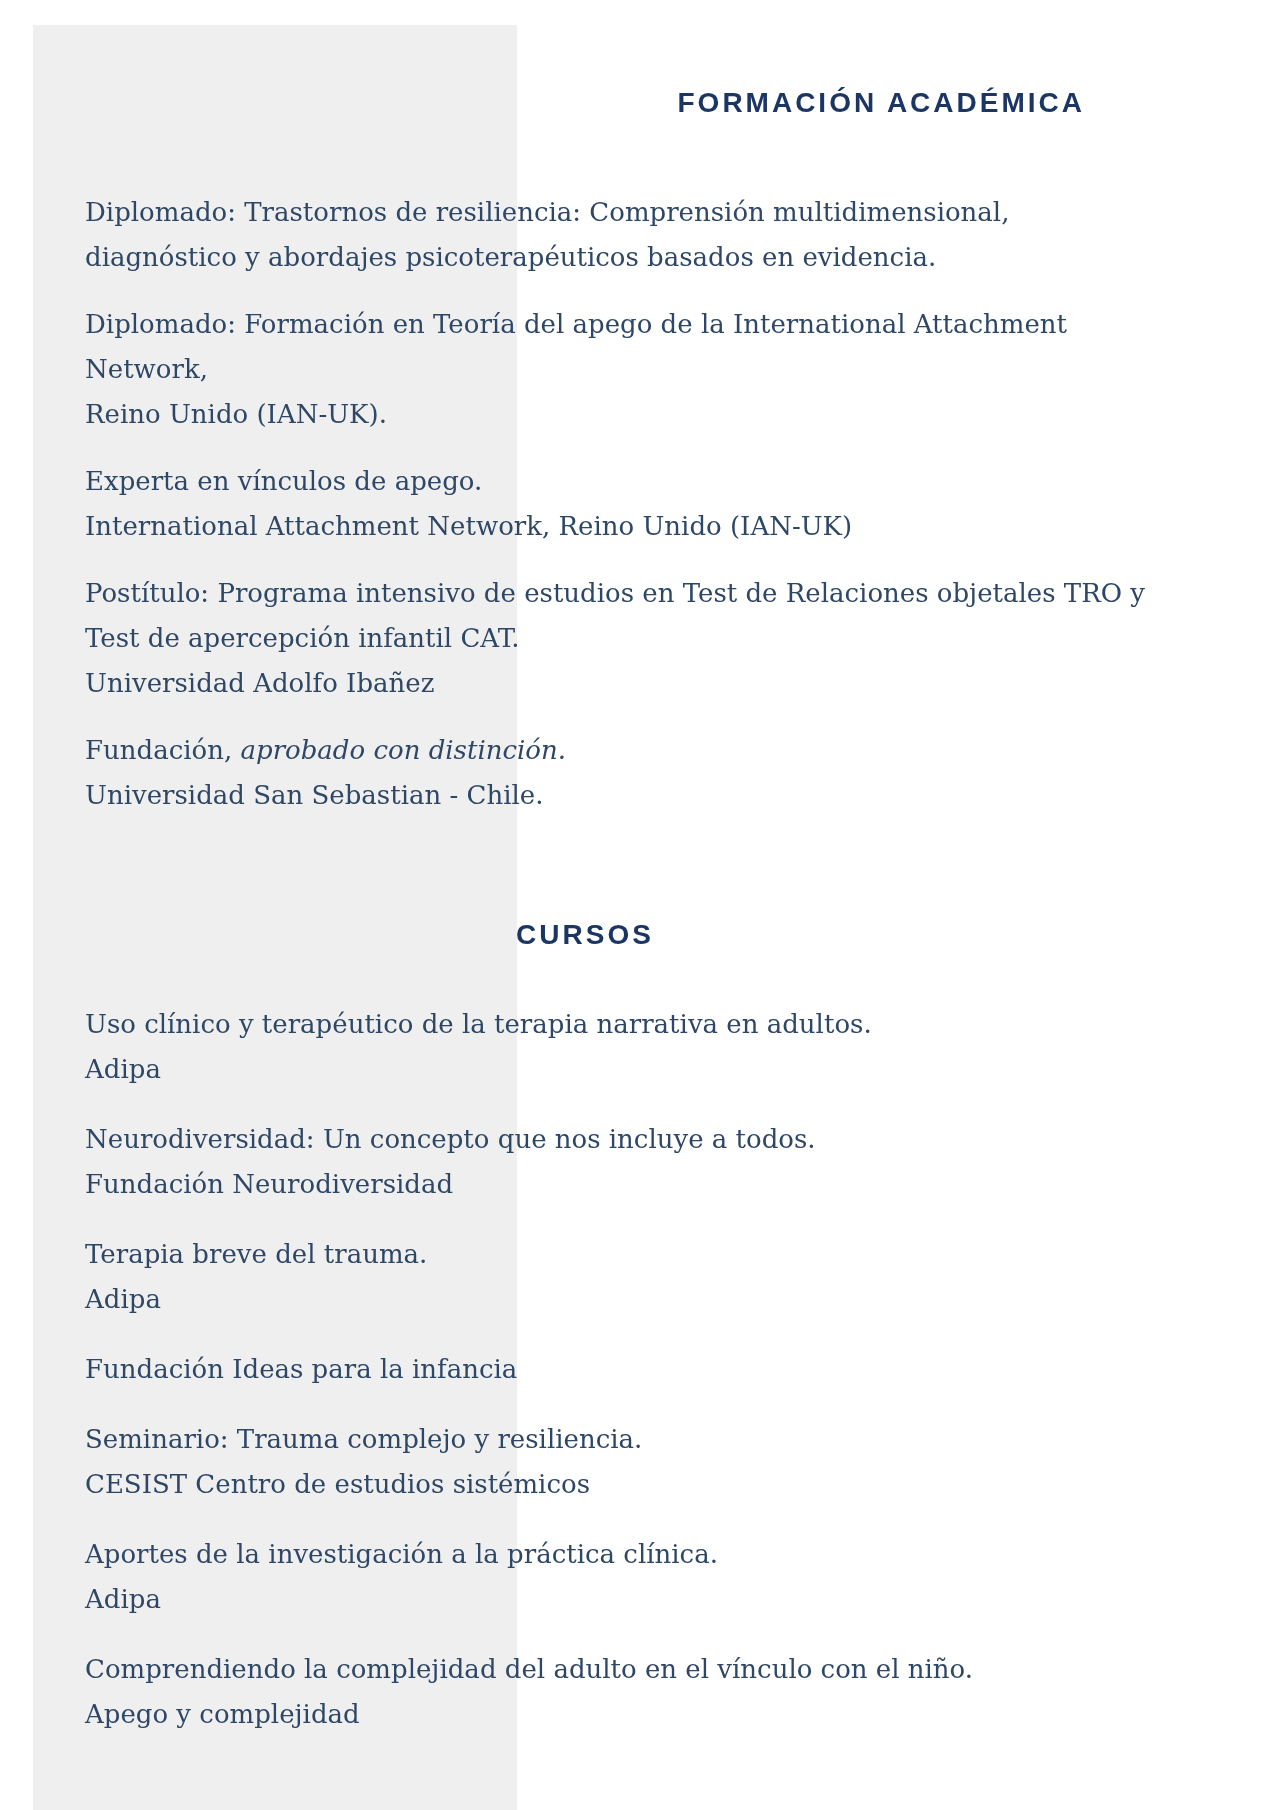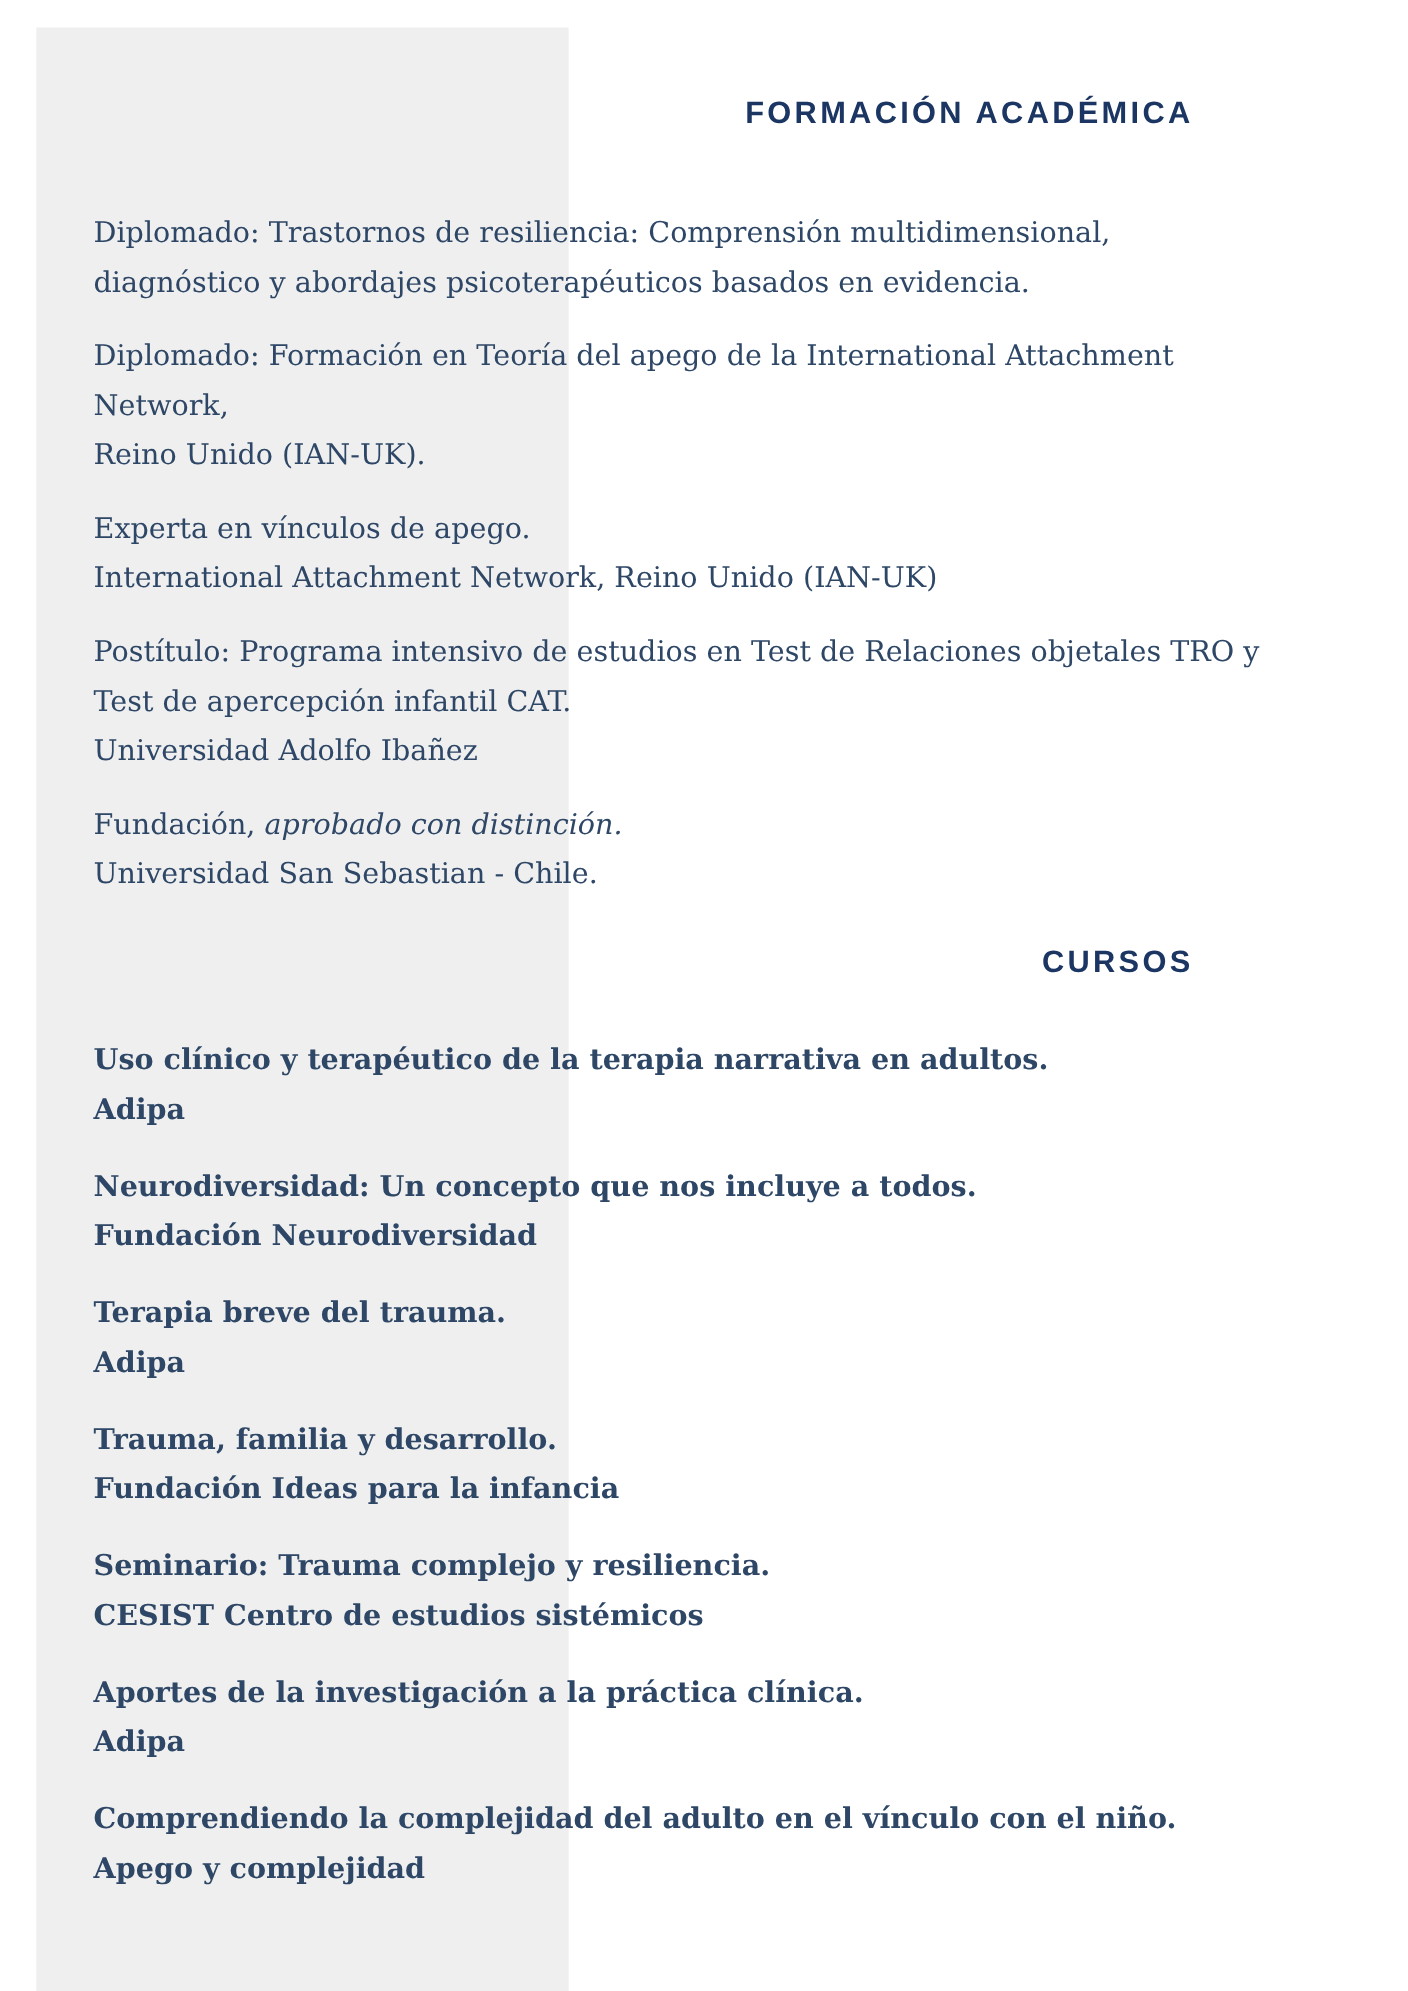--- a/index.html
+++ b/index.html
@@ -30,27 +30,27 @@
     font-family: "Liberation Sans", sans-serif;
     font-weight: 700;
     font-size: 28px;
     line-height: 34px;
     letter-spacing: 3px;
     color: #1c3664;
     width: 1000px;
     text-align: center;
   }
   h1.section-title { margin: 86px 0 70px 0; text-align: right; }
-  h2.section-title { margin: 40px 0 50px 0; text-align: right; }
+  h2.section-title { margin: 100px 0 50px 0; }
   p.entry {
     font-size: 26px;
     line-height: 45px;
     margin: 0 0 22px 0;
   }
-  p.course-entry { margin: 0 0 25px 0; font-weight: bold; }
+  p.course-entry { margin: 0 0 25px 0; }
   .line { display: block; }
   .line em { font-style: italic; margin-top: 40px; }
 </style>
 </head>
 <body>
 
 <div class="side-panel"></div>
 
 <div class="content">
 
@@ -93,21 +93,20 @@
     <span class="line">Neurodiversidad: Un concepto que nos incluye a todos.</span>
     <span class="line">Fundación Neurodiversidad</span>
   </p>
 
   <p class="entry course-entry">
     <span class="line">Terapia breve del trauma.</span>
     <span class="line">Adipa</span>
   </p>
 
   <p class="entry course-entry">
-    <span class="line">Trauma, familia y desarrollo.</span>
     <span class="line">Fundación Ideas para la infancia</span>
   </p>
 
   <p class="entry course-entry">
     <span class="line">Seminario: Trauma complejo y resiliencia.</span>
     <span class="line">CESIST Centro de estudios sistémicos</span>
   </p>
 
   <p class="entry course-entry">
     <span class="line">Aportes de la investigación a la práctica clínica.</span>

